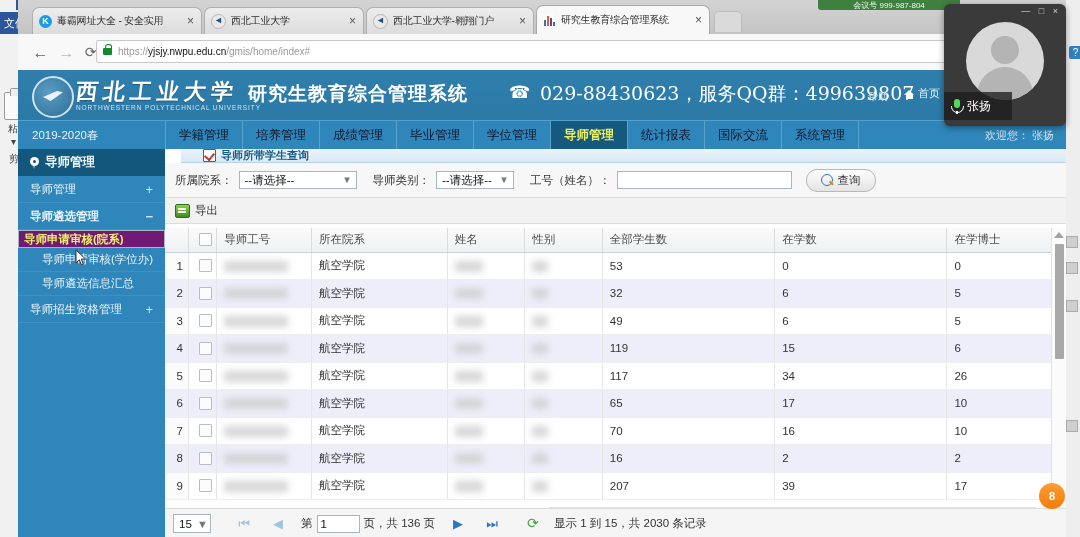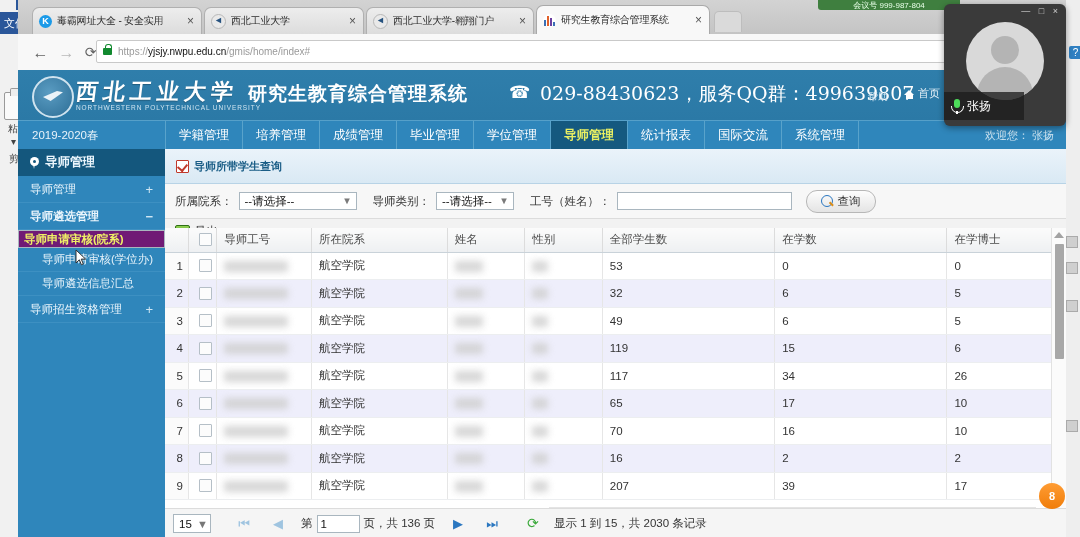--- a/index.html
+++ b/index.html
@@ -65,21 +65,21 @@
   .contact{position:absolute;left:522px;top:11px;font-size:19px;color:#fff;white-space:nowrap;
         font-family:"DejaVu Serif","Liberation Serif",serif;}
   .hdr-help{position:absolute;left:850px;top:20px;font-size:10px;color:#d6e8f3;}
   .hdr-home{position:absolute;left:886px;top:16px;font-size:11px;color:#eaf4fa;white-space:nowrap;}
   .hdr-home .house{display:inline-block;width:11px;height:9px;margin-right:3px;position:relative;vertical-align:middle;}
   .hdr-home .house:before{content:"";position:absolute;left:0;top:0;border-left:5.5px solid transparent;border-right:5.5px solid transparent;border-bottom:5px solid #fff;}
   .hdr-home .house:after{content:"";position:absolute;left:2px;top:5px;width:7px;height:4px;background:#fff;}
 
   .menubar{position:relative;height:28px;background:#2f86bb;border-top:1px solid #56a0c9;display:flex;align-items:stretch;}
   .term{width:147px;flex:0 0 auto;background:#2f86bb;color:#e8f3fa;font-size:11.5px;display:flex;align-items:center;padding-left:14px;box-sizing:border-box;}
-  .mi{flex:0 0 auto;padding:0 13px;display:flex;align-items:center;font-size:12.5px;color:#ffffff;
+  .mi{flex:0 0 auto;padding:0 13px;display:flex;align-items:center;font-size:12.5px;color:#0f172a;
       border-left:1px solid #59a3cb;white-space:nowrap;}
   .mi.active{background:#15597f;color:#e9ef63;font-weight:bold;}
   .welcome{flex:1 1 auto;border-left:1px solid #59a3cb;display:flex;align-items:center;justify-content:flex-end;
       padding-right:12px;font-size:11px;color:#cde3f0;white-space:nowrap;}
 
   .body-row{position:relative;height:389px;display:flex;}
   
   .sidebar{width:147px;flex:0 0 auto;background:#2f86bb;}
   .side-title{height:27px;background:#14577d;color:#eaf5fc;font-size:12.5px;font-weight:bold;
       display:flex;align-items:center;gap:6px;padding-left:12px;box-sizing:border-box;}
@@ -92,22 +92,22 @@
   .side-item.l1{color:#eaf5fc;}
   .side-item.l1.open{font-weight:bold;}
   .side-item .pm{font-size:13px;color:#cfe6f3;}
   .side-sub{height:24px;display:flex;align-items:center;padding-left:24px;box-sizing:border-box;
       font-size:11.5px;color:#e5f2fa;border-bottom:1px solid #3d90c2;position:relative;}
   .side-sub.sel{background:#701a75;color:#eff066;font-weight:bold;}
   .cursor{position:absolute;left:56px;top:18px;width:12px;height:17px;z-index:40;pointer-events:none;}
 
   
   .main{flex:1 1 auto;background:#fff;position:relative;}
-  .panel-title{height:35px;background:linear-gradient(#eaf3fa,#d9e9f4);border-bottom:1px solid #b8d3e6;
-      display:flex;align-items:center;gap:5px;padding-left:11px;box-sizing:border-box;font-size:11px;color:#1a5d86;font-weight:bold;}
+  .panel-title{height:14px;background:linear-gradient(#eaf3fa,#d9e9f4);border-bottom:1px solid #b8d3e6;
+      display:flex;align-items:center;gap:5px;padding-left:22px;box-sizing:border-box;font-size:11px;color:#1a5d86;font-weight:bold;margin-left:16px;}
   .chk-ico{width:11px;height:11px;border:1px solid #c0392b;background:#fff;position:relative;flex:0 0 auto;border-radius:1px;}
   .chk-ico:after{content:"";position:absolute;left:2px;top:1px;width:5px;height:7px;border-right:2px solid #c0392b;border-bottom:2px solid #c0392b;transform:rotate(40deg);}
 
   .filter-row{height:35px;background:#f7f7f7;border-bottom:1px solid #dcdcdc;display:flex;align-items:center;padding-left:10px;box-sizing:border-box;}
   .flab{font-size:11.5px;color:#333;margin-right:6px;white-space:nowrap;}
   .sel{height:18px;border:1px solid #a9b6bf;background:#fff;font-size:11.5px;color:#111;
       display:flex;align-items:center;justify-content:space-between;box-sizing:border-box;padding:0 3px 0 5px;}
   .sel .cv{font-size:12px;color:#7a7a7a;transform:scale(.8);}
   .sel1{width:118px;margin-right:16px;}
   .sel2{width:78px;margin-right:16px;}
@@ -162,21 +162,21 @@
       display:flex;align-items:center;padding-left:3px;box-sizing:border-box;}
   .refresh{width:15px;height:15px;color:#3aa93a;font-size:14px;line-height:15px;margin:0 12px 0 18px;}
   .recinfo{font-size:11.5px;color:#333;white-space:nowrap;}
 
   
   #cam{position:absolute;left:944px;top:4px;width:122px;height:122px;background:#3a3a3a;border-radius:6px;overflow:hidden;z-index:60;
       box-shadow:0 2px 6px rgba(0,0,0,.4);}
   #cam .av{position:absolute;left:22px;top:18px;width:78px;height:78px;border-radius:50%;background:#d9d9d9;overflow:hidden;}
   #cam .av .head{position:absolute;left:25px;top:14px;width:28px;height:28px;border-radius:50%;background:#b4b4b4;}
   #cam .av .body{position:absolute;left:11px;top:45px;width:56px;height:40px;border-radius:28px 28px 0 0;background:#b4b4b4;}
-  #cam .nameplate{position:absolute;left:0;bottom:6px;width:80px;height:28px;background:rgba(30,30,30,.78);
+  #cam .nameplate{position:absolute;left:0;bottom:6px;width:68px;height:28px;background:rgba(30,30,30,.78);
       display:flex;align-items:center;gap:5px;padding-left:7px;box-sizing:border-box;}
   #cam .mic{width:11px;height:15px;position:relative;flex:0 0 auto;}
   #cam .mic:before{content:"";position:absolute;left:2.5px;top:0;width:6px;height:9px;border-radius:3px;background:#4ddc5a;}
   #cam .mic:after{content:"";position:absolute;left:0;top:7px;width:11px;height:6px;border:1.5px solid #fff;border-top:none;border-radius:0 0 7px 7px;}
   #cam .micstem{position:absolute;left:5px;bottom:0;width:1.5px;height:3px;background:#fff;}
   #cam .nm{font-size:12px;color:#fff;}
   #cam .wbtns{position:absolute;right:5px;top:2px;font-size:9px;color:#cfcfcf;letter-spacing:3px;}
   .qqtip{position:absolute;left:818px;top:0;width:142px;height:10px;background:#3f7f3f;border-radius:0 0 3px 3px;
       font-size:8px;color:#e8ffe8;text-align:center;z-index:55;overflow:hidden;}
   .orange-badge{position:absolute;right:1px;bottom:28px;width:26px;height:26px;border-radius:50%;

